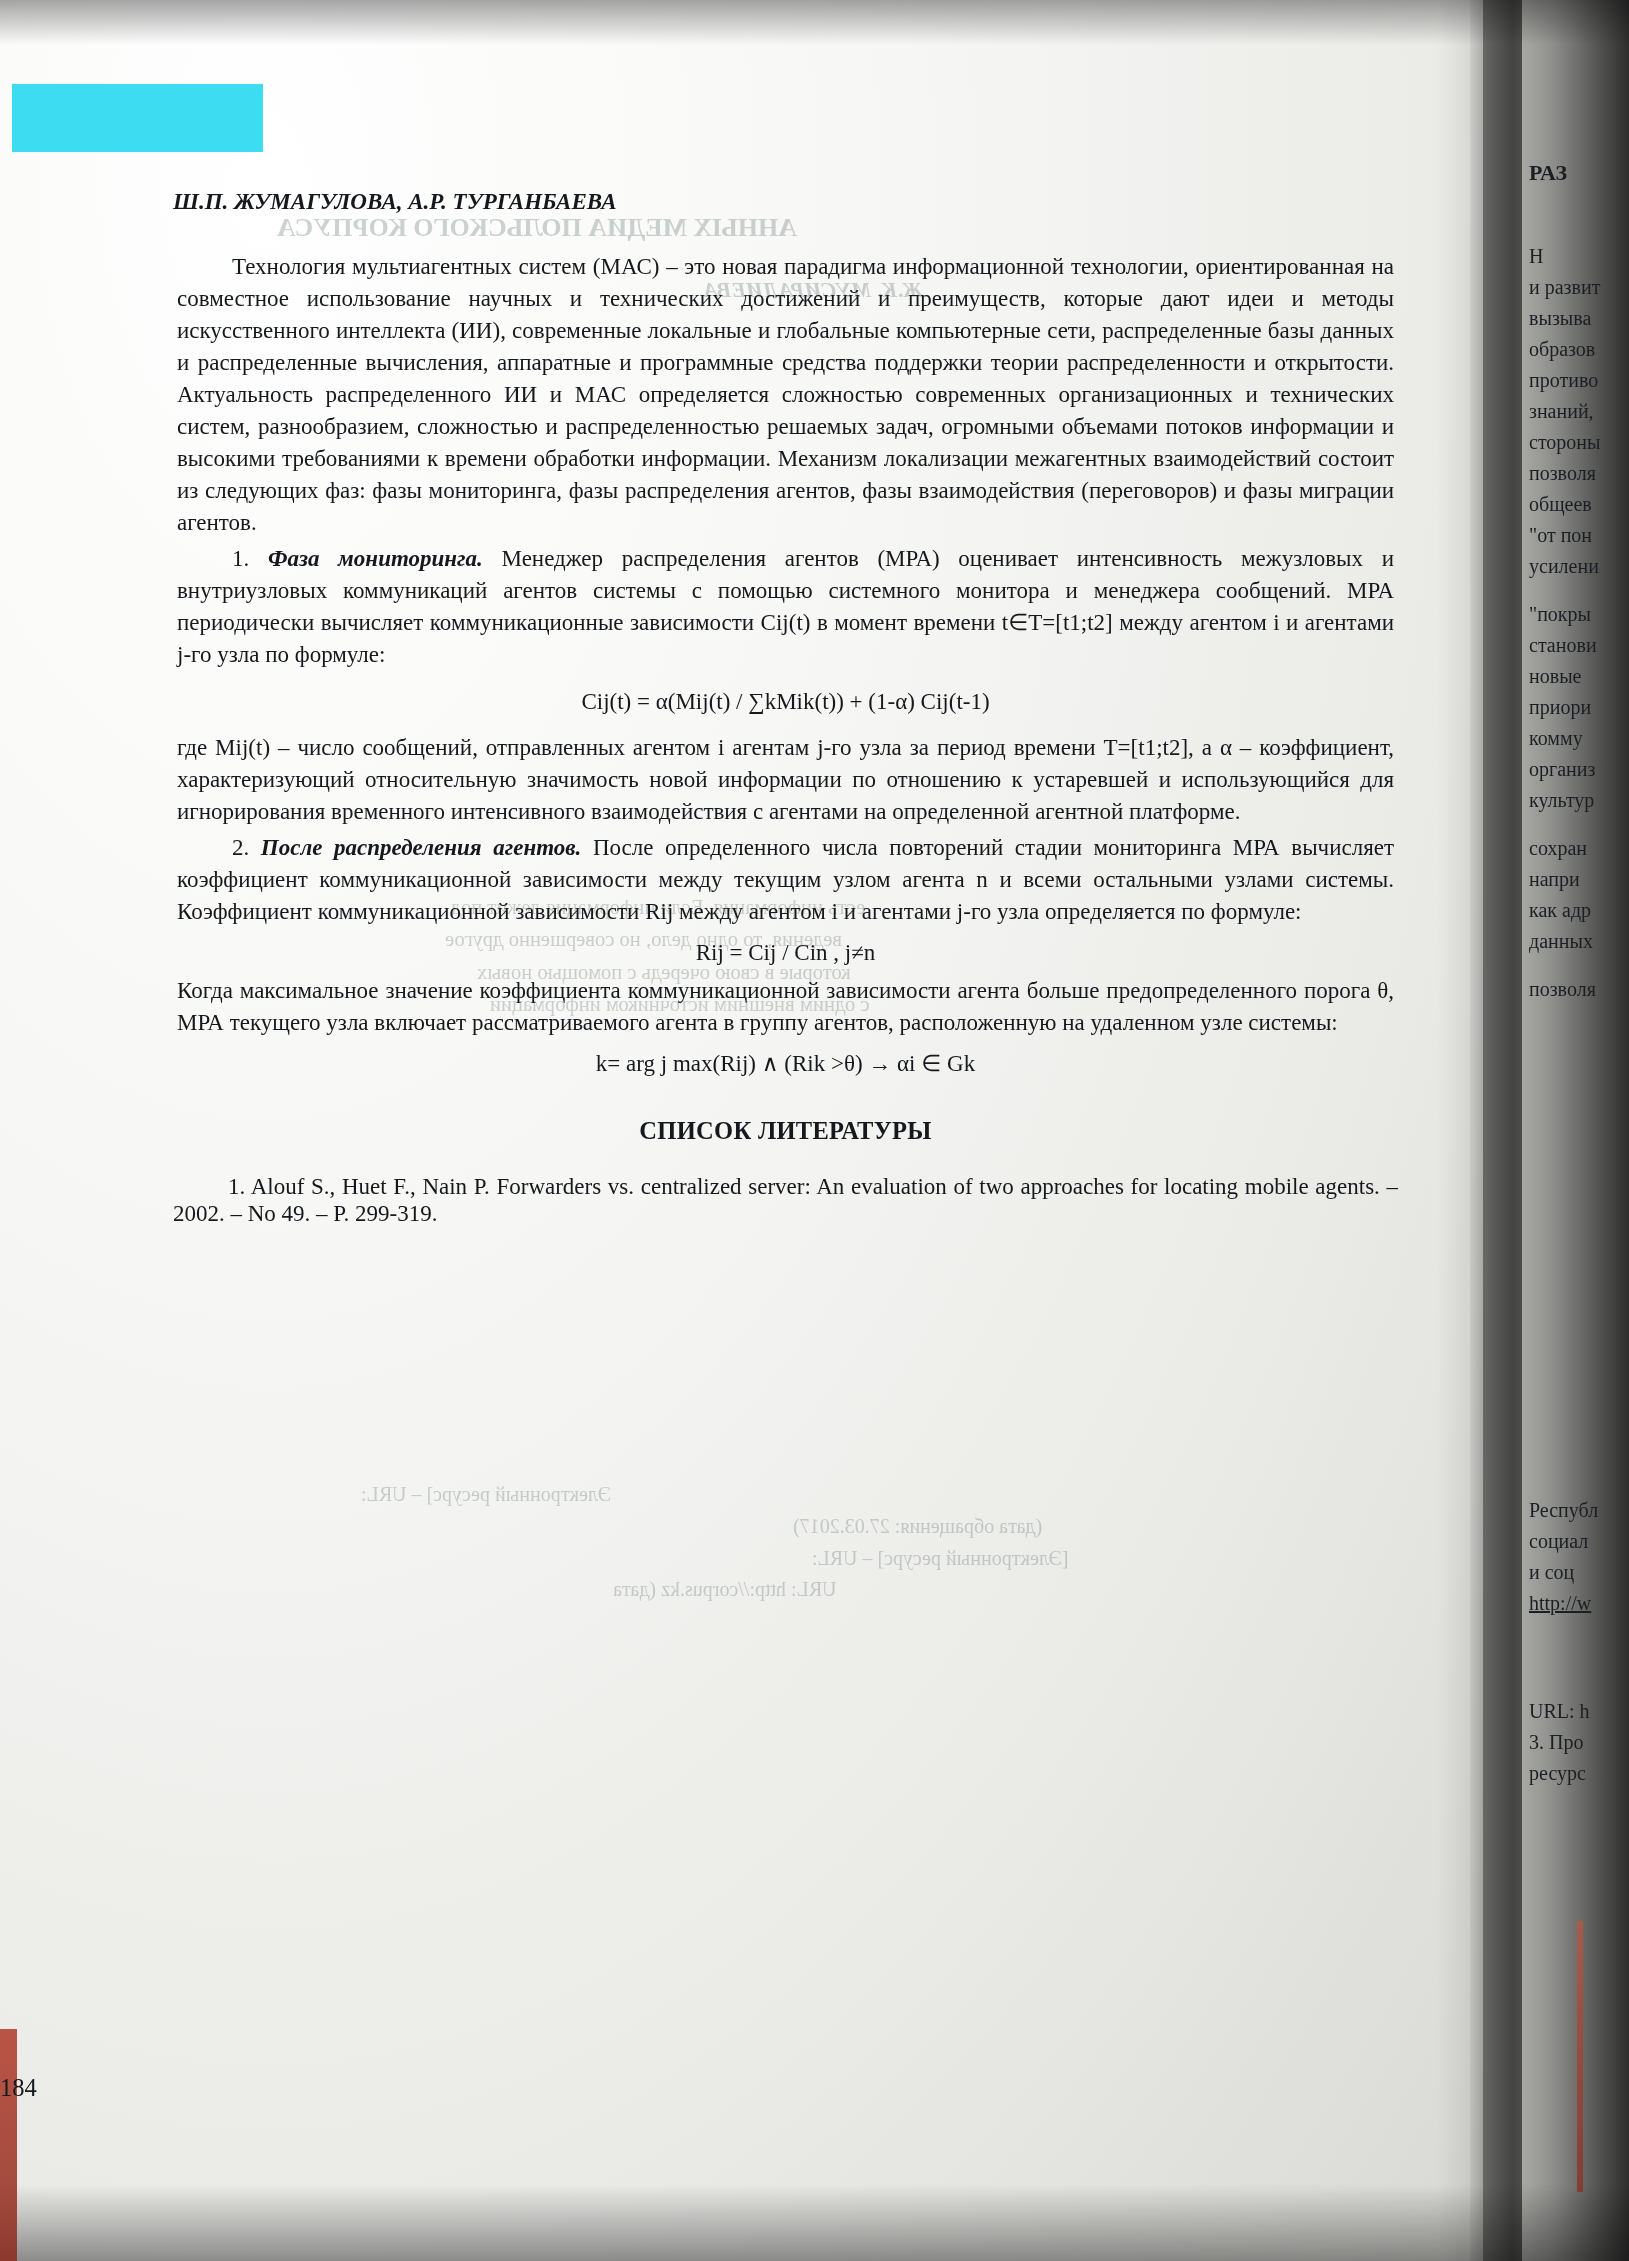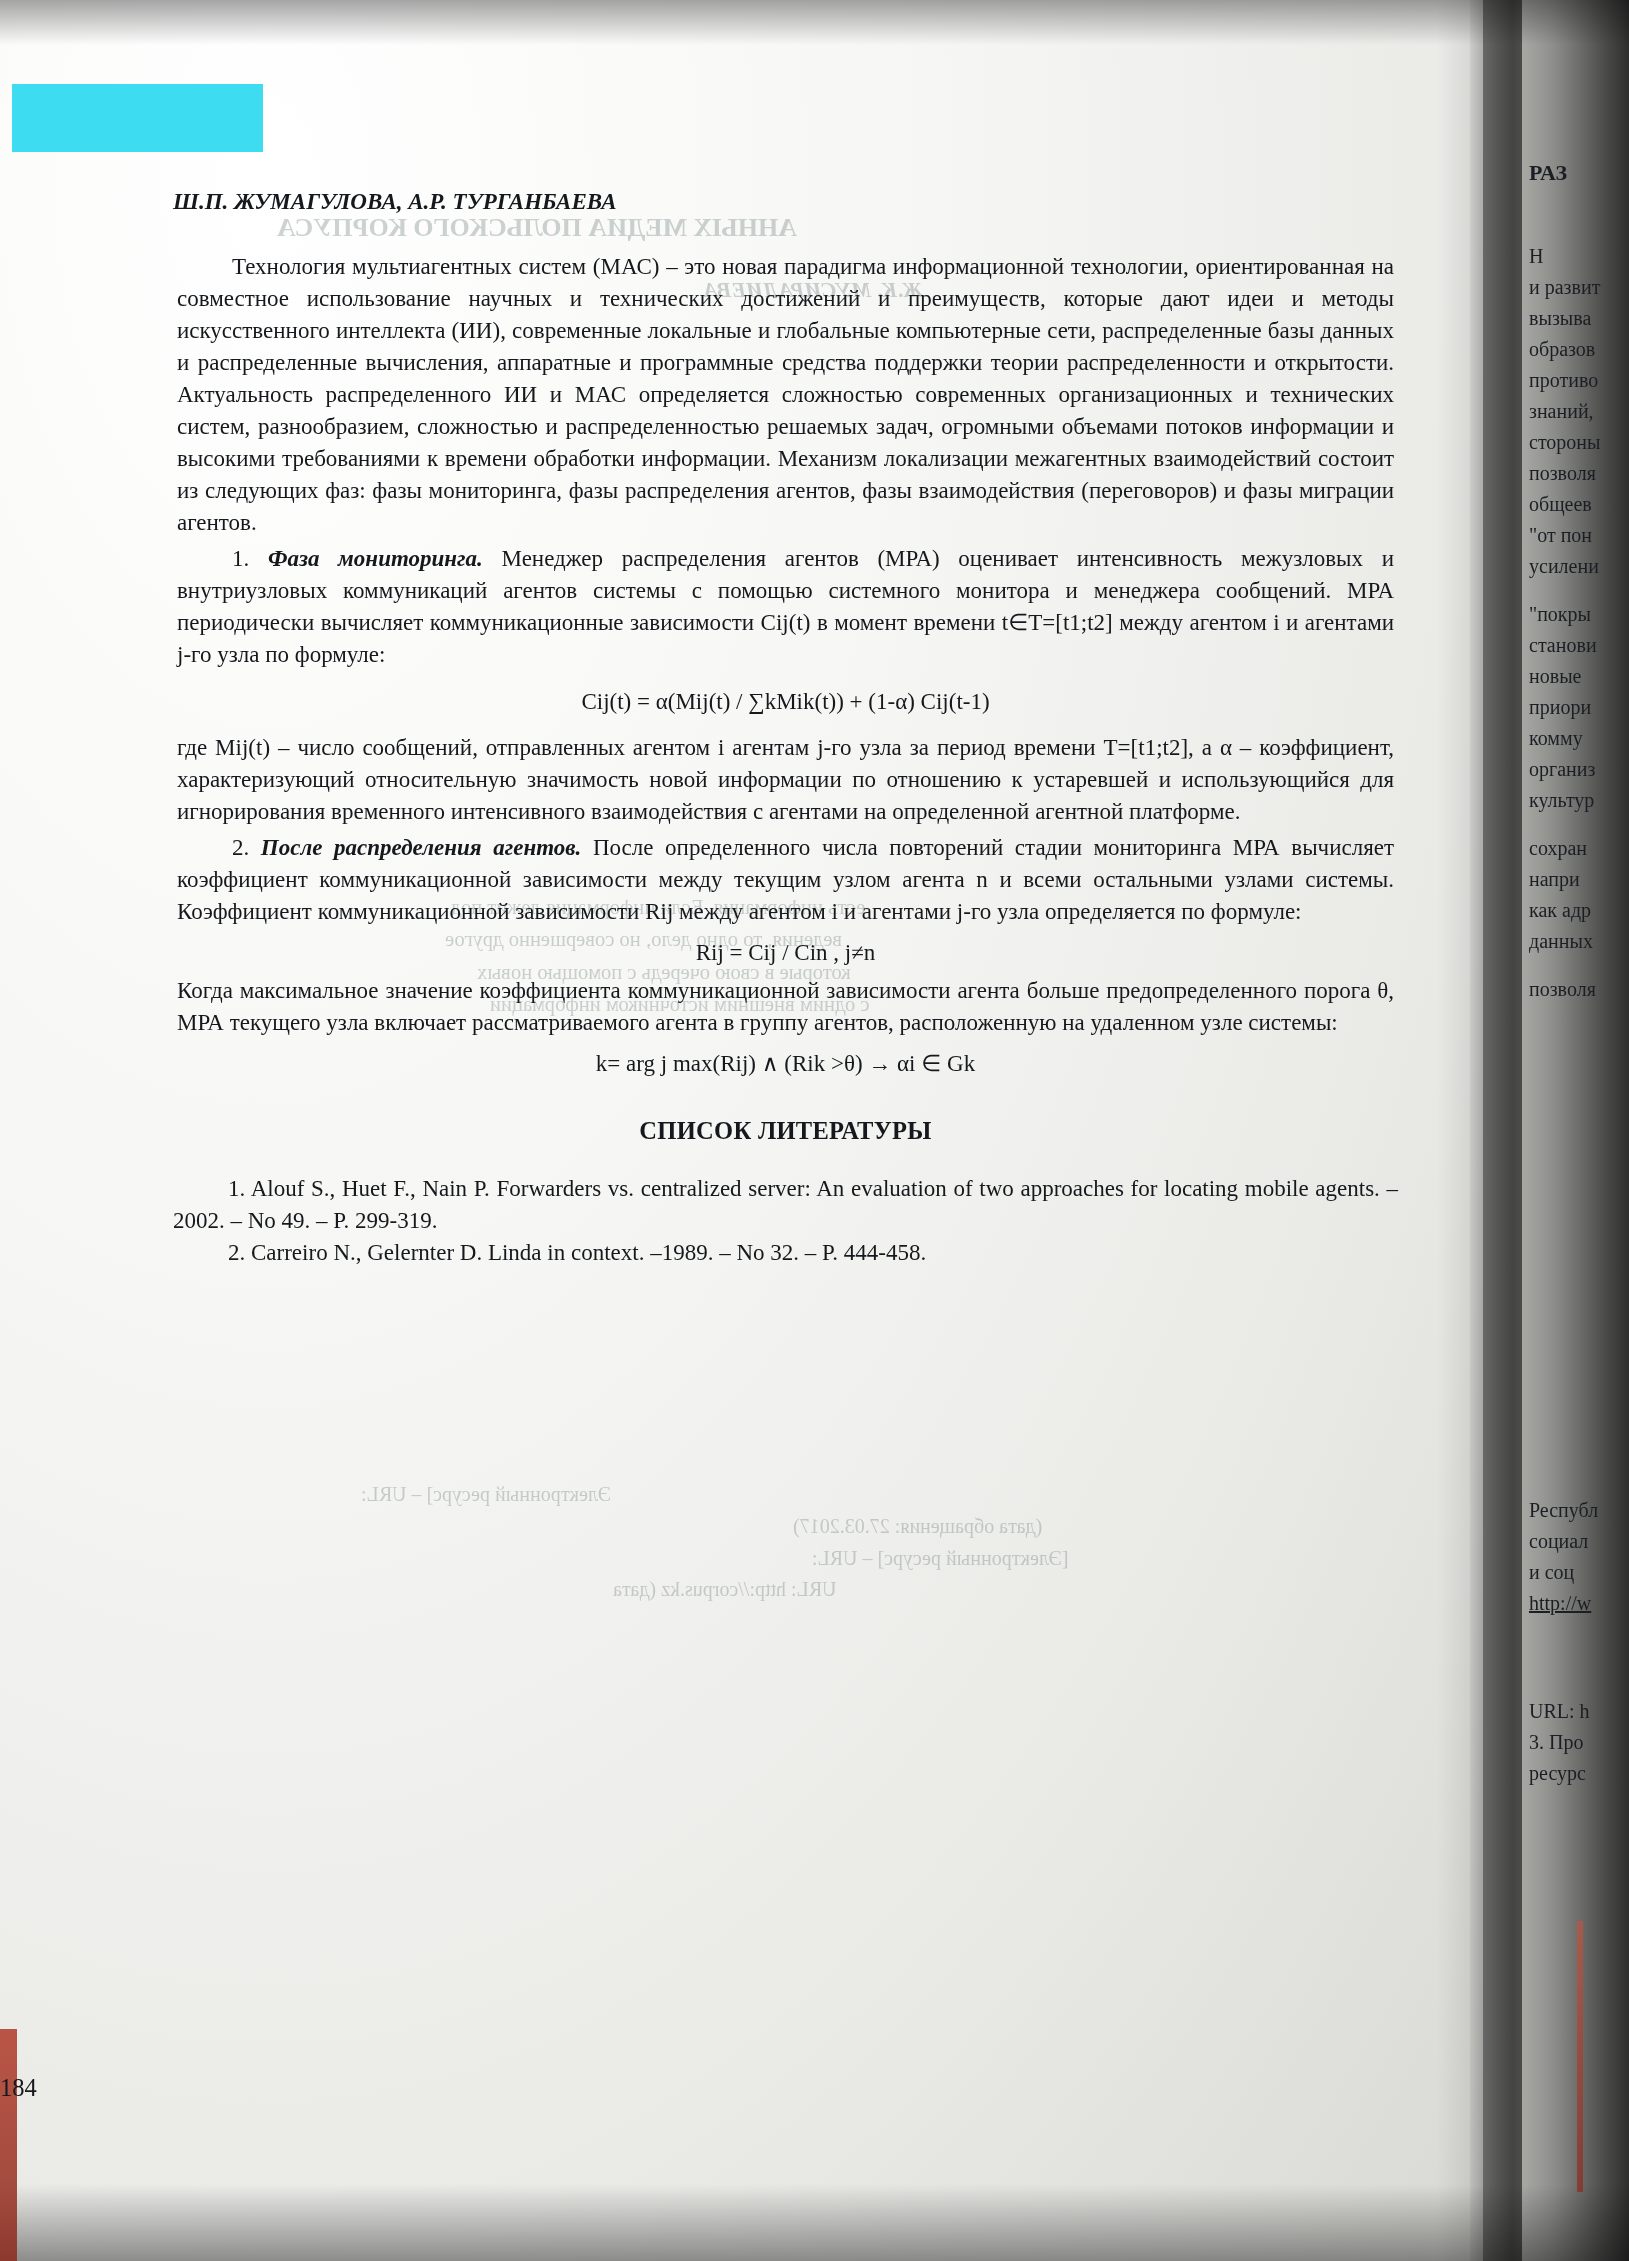--- a/index.html
+++ b/index.html
@@ -129,21 +129,21 @@
   .formula.tight { margin: 11.6px 0 9px 0; }
   .refs-title {
     text-align: center;
     font-size: 24.5px;
     font-weight: bold;
     margin: 40px 0 28px 0;
     letter-spacing: 0.3px;
   }
   p.ref {
     font-size: 23px;
-    line-height: 32px;
+    line-height: 27px;
     text-align: justify;
     text-indent: 55px;
     margin: 0;
   }
   .folio {
     position: absolute;
     left: 0; right: 0;
     top: 2074px;
     text-align: left;
     font-size: 24.5px;
@@ -226,21 +226,20 @@
 
     <div class="formula tight">Rij = Cij / Cin , j≠n</div>
 
     <p class="body" style="text-indent:0">Когда максимальное значение коэффициента коммуникационной зависимости агента больше предопределенного порога θ, МРА текущего узла включает рассматриваемого агента в группу агентов, расположенную на удаленном узле системы:</p>
 
     <div class="formula tight">k= arg j max(Rij) ∧ (Rik &gt;θ) → αi ∈ Gk</div>
 
     <div class="refs-title">СПИСОК ЛИТЕРАТУРЫ</div>
 
     <p class="ref">1. Alouf S., Huet F., Nain P. Forwarders vs. centralized server: An evaluation of two approaches for locating mobile agents. –2002. – No 49. – P. 299-319.</p>
-    <p class="ref">2. Carreiro N., Gelernter D. Linda in context. –1989. – No 32. – P. 444-458.</p>
   </div>
 
   <div class="folio">184</div>
 
   <div class="rcol">
     <div class="rtitle">РАЗ</div>
     <div style="height:55px"></div>
     <div class="rline">Н</div>
     <div class="rline">и развит</div>
     <div class="rline">вызыва</div>

